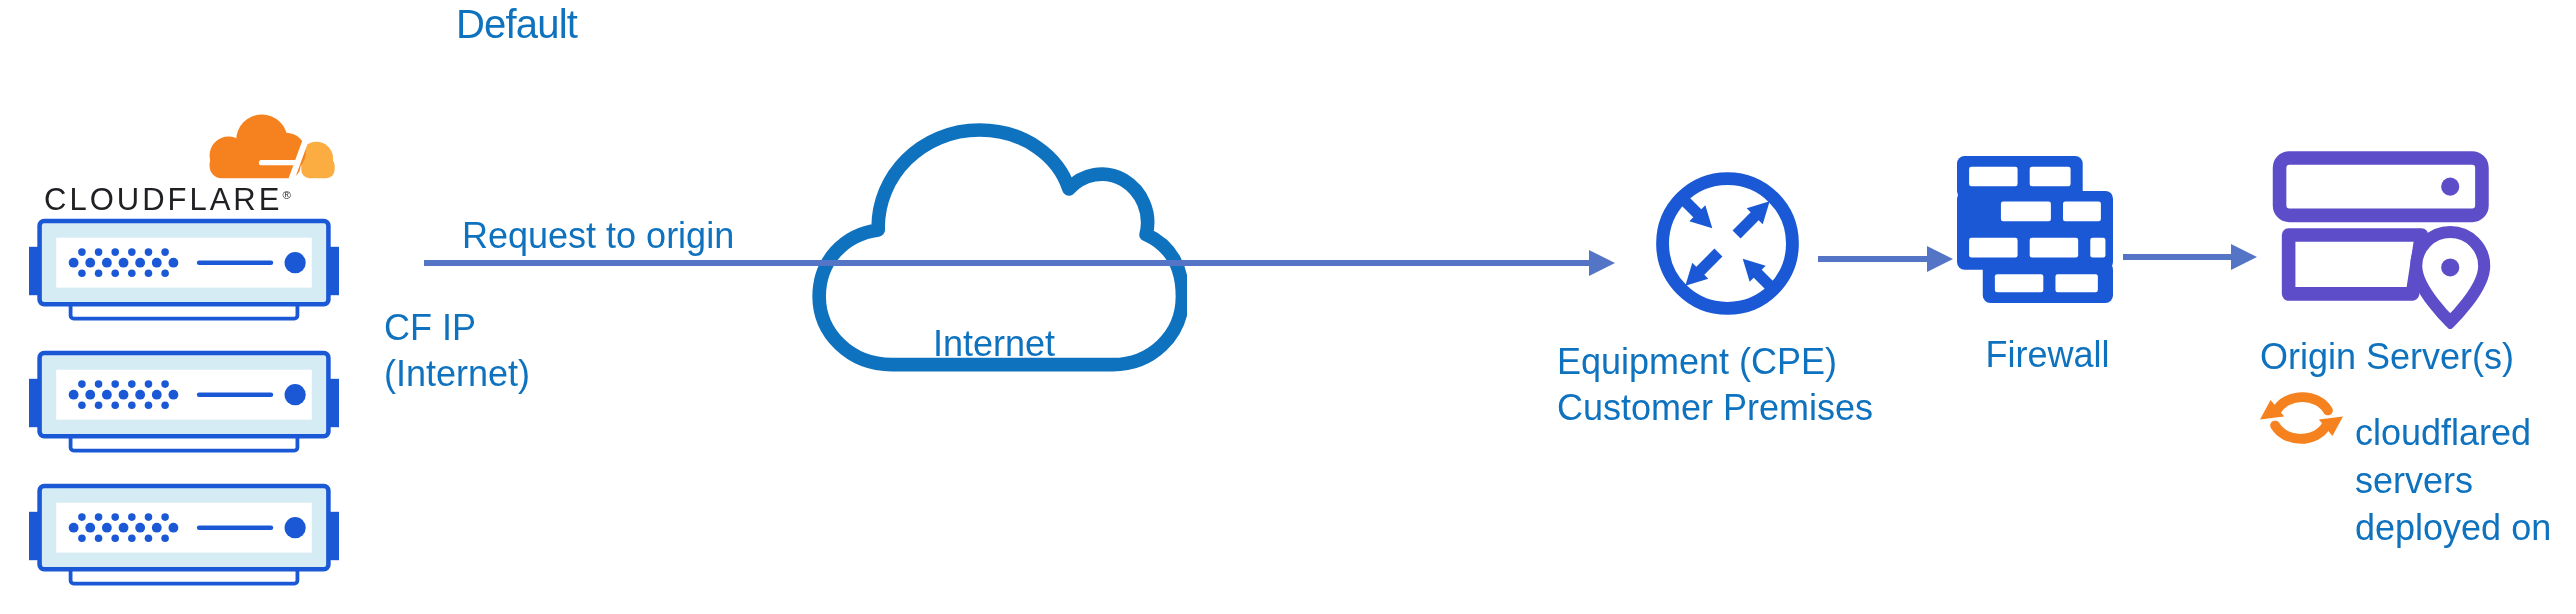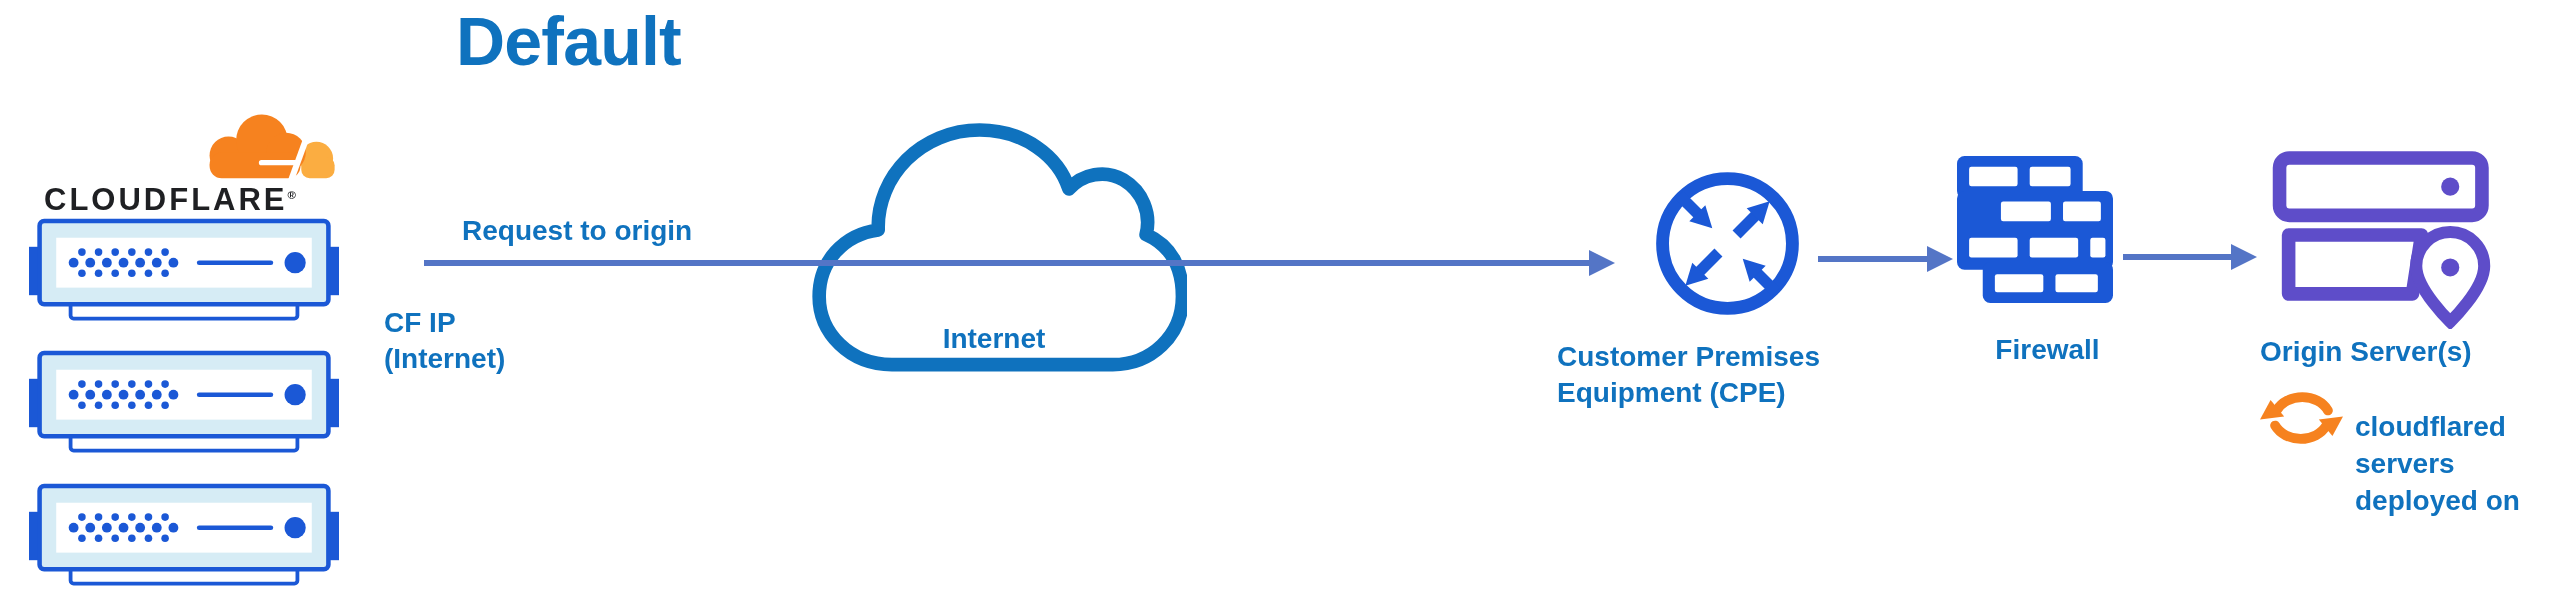--- a/index.html
+++ b/index.html
@@ -6,23 +6,23 @@
     --text-blue:#0F72BE; --icon-blue:#1B58D6; --arrow-blue:#5475C6;
     --purple:#5E4DC9; --orange:#F6821F; --orange-light:#FBAD41;
     --wordmark-black:#1F2023; --server-panel:#D6ECF5;
   }
   html,body{margin:0;padding:0;}
   body{
     width:2576px;height:614px;background:#fff;position:relative;overflow:hidden;
     font-family:"Liberation Sans", sans-serif;
   }
   .abs{position:absolute;}
-  .label{color:var(--text-blue);font-size:28px;line-height:1.28;white-space:nowrap;font-weight:bold;}
-  .title{color:var(--text-blue);font-size:68px;font-weight:700;letter-spacing:-0.8px;white-space:nowrap;}
-  .wordmark{color:var(--wordmark-black);font-size:31px;font-weight:700;letter-spacing:3px;white-space:nowrap;}
+  .label{color:var(--text-blue);font-size:36px;line-height:1.28;white-space:nowrap;}
+  .title{color:var(--text-blue);font-size:40px;font-weight:400;letter-spacing:-0.8px;white-space:nowrap;}
+  .wordmark{color:var(--wordmark-black);font-size:31px;font-weight:400;letter-spacing:3px;white-space:nowrap;}
   .wordmark .reg{font-size:11.4px;vertical-align:super;letter-spacing:0;}
   .center{text-align:center;}
   .arrow-line{position:absolute;height:6px;background:var(--arrow-blue);}
   .arrow-head{position:absolute;width:0;height:0;border-left:26px solid var(--arrow-blue);
               border-top:13px solid transparent;border-bottom:13px solid transparent;}
   .fill-icon{fill:var(--icon-blue);}
   .stroke-icon{stroke:var(--icon-blue);fill:none;}
   .server-body{fill:var(--server-panel);stroke:var(--icon-blue);}
   .server-base{fill:#fff;stroke:var(--icon-blue);}
   .cloud-stroke{stroke:var(--text-blue);fill:#fff;}
@@ -176,22 +176,22 @@
       <line class="stroke-icon" x1="0" y1="0" x2="40" y2="0" stroke-width="15"></line>
       <polygon class="fill-icon" points="62,0 34,-15 34,15"></polygon>
     </g>
     <g transform="translate(164,164) rotate(-135)">
       <line class="stroke-icon" x1="0" y1="0" x2="40" y2="0" stroke-width="15"></line>
       <polygon class="fill-icon" points="62,0 34,-15 34,15"></polygon>
     </g>
   </g>
 </svg>
 <div class="abs label" style="left:1557px;top:339px;">
+  <div>Equipment (CPE)</div>
   <div>Customer Premises</div>
-  <div>Equipment (CPE)</div>
 </div>
 
 <div class="arrow-line" style="left:1818px;top:256px;width:110px;"></div>
 <div class="arrow-head" style="left:1927px;top:246px;"></div>
 
 <svg class="abs" style="left:1957px;top:156px;" width="156" height="147" viewBox="0 0 206 194">
   <g class="fill-icon">
     <rect x="0" y="0" width="166" height="56" rx="10"></rect>
     <rect x="0" y="46" width="206" height="104" rx="10"></rect>
     <rect x="34" y="140" width="172" height="54" rx="10"></rect>

